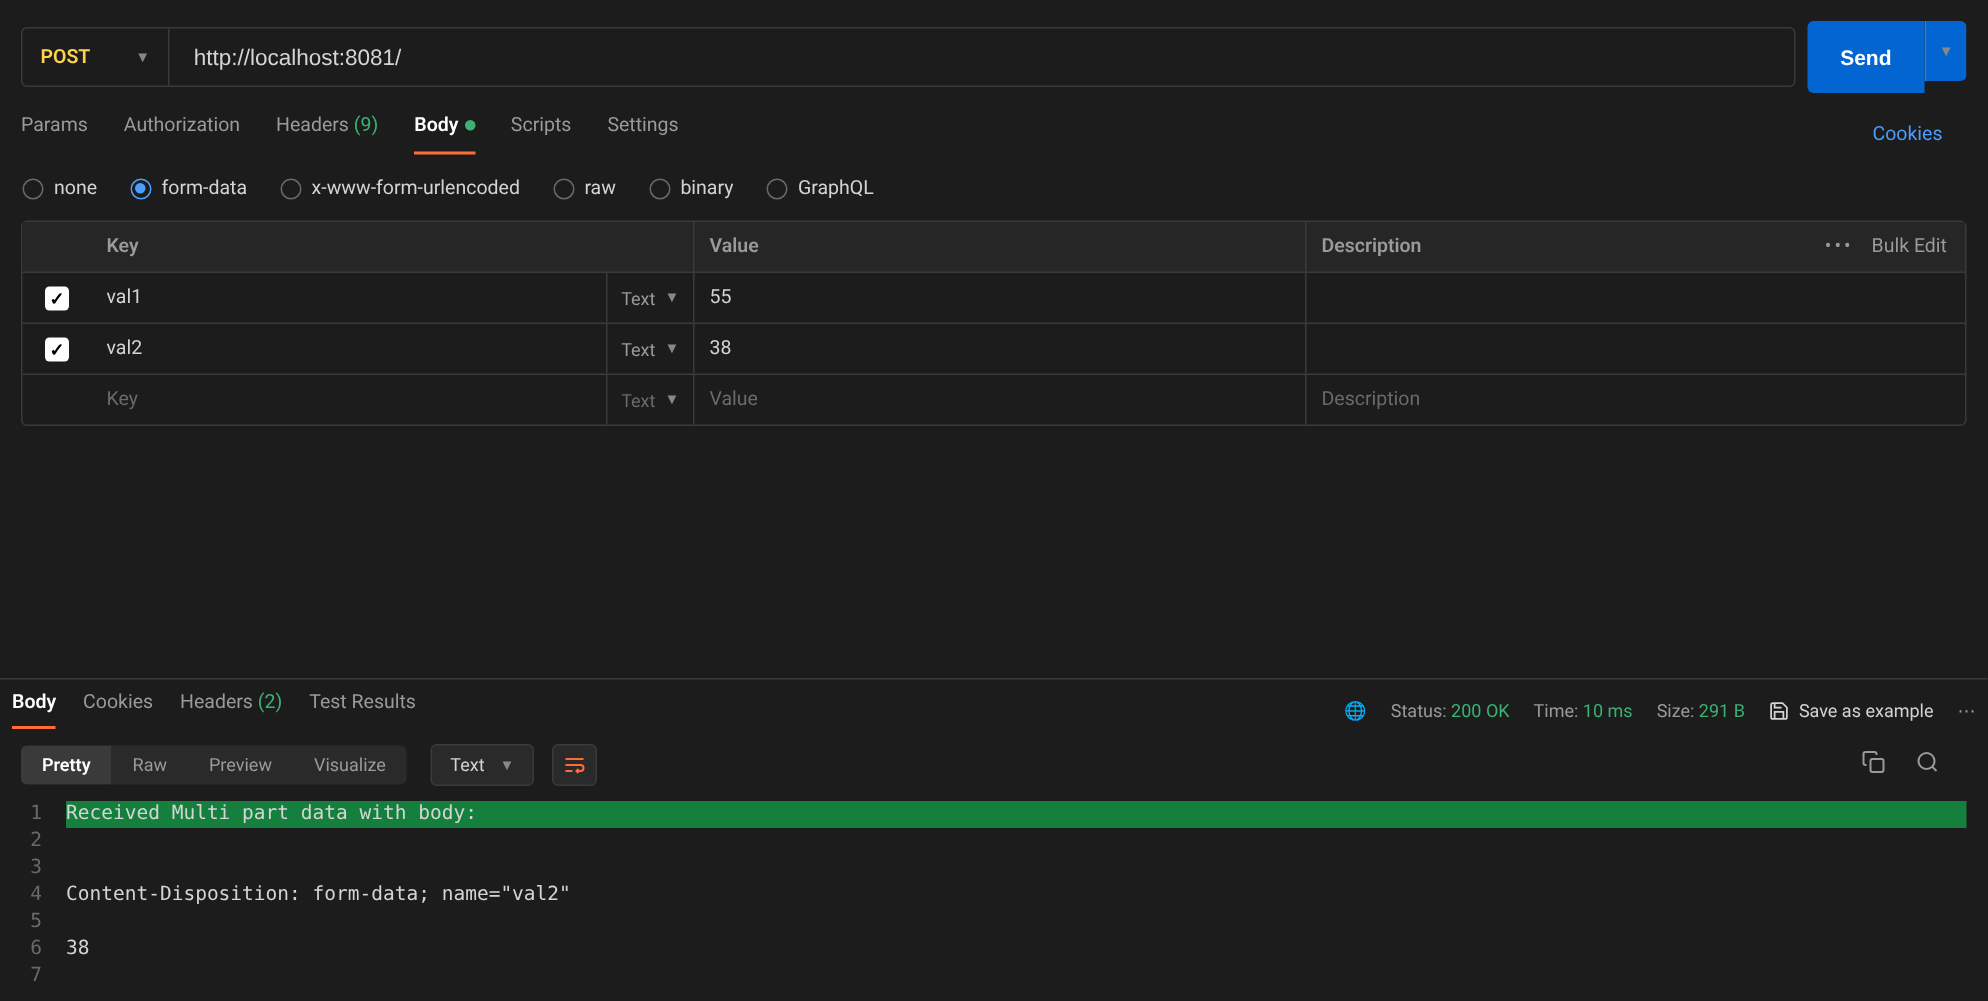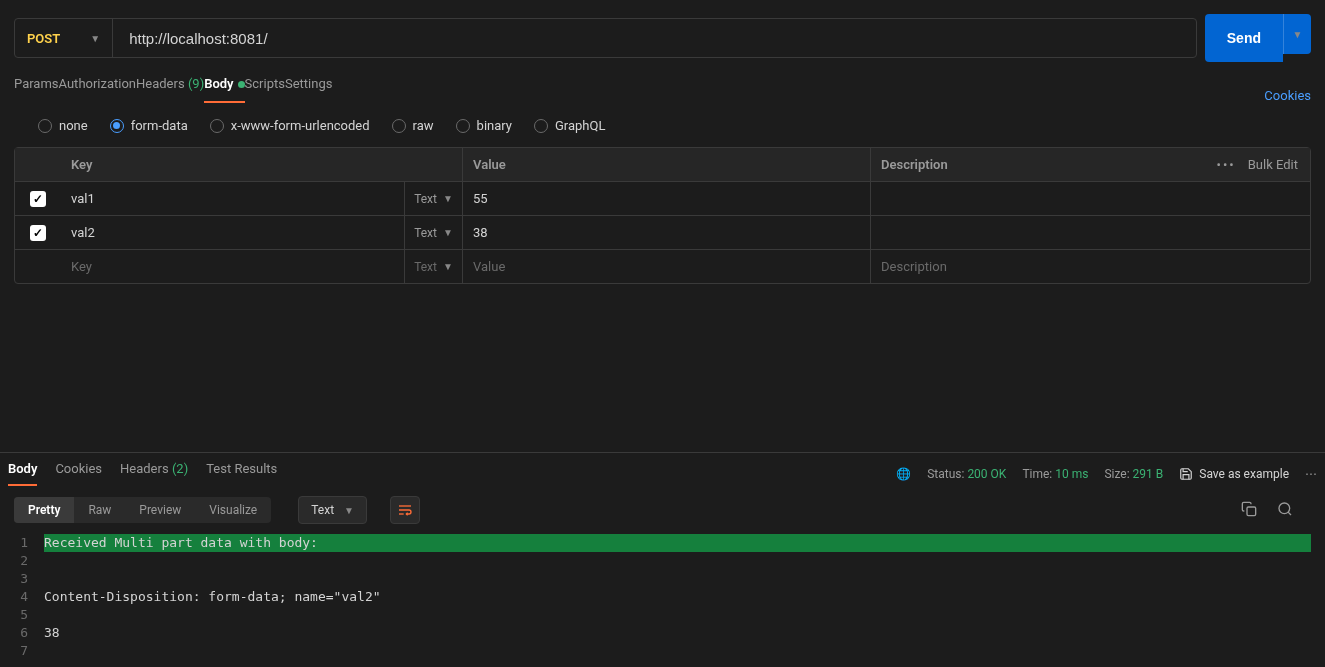--- a/index.html
+++ b/index.html
@@ -8,29 +8,29 @@
 .request-bar { display: flex; padding: 14px 14px 0 14px; gap: 8px; align-items: center; }
 .method-url-group { display: flex; flex: 1; border: 1px solid #3a3a3a; border-radius: 4px; overflow: hidden; height: 40px; }
 .method-select { display: flex; align-items: center; padding: 0 12px; gap: 30px; border-right: 1px solid #3a3a3a; cursor: pointer; }
 .method-label { color: #ffd24c; font-weight: 600; font-size: 13px; }
 .chevron-down { color: #888; font-size: 10px; }
 .url-input { flex: 1; background: transparent; border: none; outline: none; color: #d4d4d4; padding: 0 16px; font-size: 15px; }
 .send-group { display: flex; }
 .send-btn { background: #0265d2; color: #fff; border: none; padding: 0 22px; height: 48px; border-radius: 4px 0 0 4px; font-weight: 600; font-size: 14px; cursor: pointer; }
 .send-dropdown { background: #0265d2; color: #fff; border: none; border-left: 1px solid rgba(255,255,255,0.2); width: 28px; height: 40px; border-radius: 0 4px 4px 0; display: flex; align-items: center; justify-content: center; cursor: pointer; }
 
-.req-tabs { display: flex; align-items: flex-end; padding: 14px 14px 0 14px; border-bottom: 1px solid transparent; }
+.req-tabs { display: flex; align-items: center; padding: 14px 30px 0 14px; gap: 24px; border-bottom: 1px solid transparent; }
 .req-tab { color: #9a9a9a; cursor: pointer; padding-bottom: 10px; border-bottom: 2px solid transparent; }
 .req-tab.active { color: #fff; border-bottom-color: #ff6c37; font-weight: 600; }
 .badge-green { color: #3bb273; }
 .dot-green { display: inline-block; width: 7px; height: 7px; background: #3bb273; border-radius: 50%; margin-left: 4px; vertical-align: middle; }
 .spacer { flex: 1; }
 .cookies-link { color: #4a9eff; cursor: pointer; }
 
-.body-types { display: flex; align-items: center; gap: 22px; padding: 14px 38px; }
+.body-types { display: flex; align-items: center; gap: 22px; padding: 14px 15px; }
 .radio-item { display: flex; align-items: center; gap: 7px; cursor: pointer; }
 .radio { width: 14px; height: 14px; border: 1.5px solid #6a6a6a; border-radius: 50%; display: flex; align-items: center; justify-content: center; }
 .radio.checked { border-color: #4a9eff; }
 .radio.checked::after { content: ''; width: 7px; height: 7px; background: #4a9eff; border-radius: 50%; }
 .radio-label { color: #d4d4d4; }
 
 .form-table { border: 1px solid #3a3a3a; margin: 0 14px; border-radius: 4px; }
 .ft-header, .ft-row { display: flex; align-items: center; border-bottom: 1px solid #3a3a3a; min-height: 33px; }
 .ft-header { background: #262626; }
 .ft-row:last-child { border-bottom: none; }
@@ -51,21 +51,21 @@
 .response-panel { position: absolute; bottom: 0; left: 0; right: 0; height: 215px; background: #1c1c1c; border-top: 1px solid #3a3a3a; }
 .resp-tabs { display: flex; align-items: center; padding: 8px 8px 0 8px; gap: 18px; }
 .resp-tab { color: #9a9a9a; cursor: pointer; padding-bottom: 8px; border-bottom: 2px solid transparent; font-size: 13px; }
 .resp-tab.active { color: #fff; border-bottom-color: #ff6c37; font-weight: 600; }
 .resp-status { display: flex; align-items: center; gap: 16px; font-size: 12px; }
 .resp-status .label { color: #9a9a9a; }
 .resp-status .ok { color: #3bb273; }
 .globe-icon, .save-icon, .more-h { color: #9a9a9a; cursor: pointer; }
 .save-example { display: flex; align-items: center; gap: 6px; color: #d4d4d4; cursor: pointer; font-size: 12px; }
 
-.resp-toolbar { display: flex; align-items: center; padding: 10px 14px; gap: 19px; }
+.resp-toolbar { display: flex; align-items: center; padding: 10px 14px; gap: 8px; }
 .view-tabs { display: flex; background: #2a2a2a; border-radius: 4px; overflow: hidden; }
 .view-tab { padding: 6px 14px; color: #9a9a9a; cursor: pointer; font-size: 12px; }
 .view-tab.active { background: #3a3a3a; color: #fff; font-weight: 600; }
 .format-select { display: flex; align-items: center; gap: 10px; padding: 6px 12px; background: #2a2a2a; border: 1px solid #3a3a3a; border-radius: 4px; color: #d4d4d4; cursor: pointer; margin-left: 8px; font-size: 12px; }
 .wrap-btn { width: 30px; height: 28px; background: #2a2a2a; border: 1px solid #3a3a3a; border-radius: 4px; display: flex; align-items: center; justify-content: center; color: #ff6c37; cursor: pointer; margin-left: 4px; }
 .toolbar-right { display: flex; gap: 20px; padding-right: 18px; }
 .toolbar-icon { color: #9a9a9a; cursor: pointer; }
 
 .code-area { font-family: "Consolas", "Monaco", monospace; font-size: 13px; padding: 0 14px; }
 .code-line { display: flex; line-height: 18px; }

